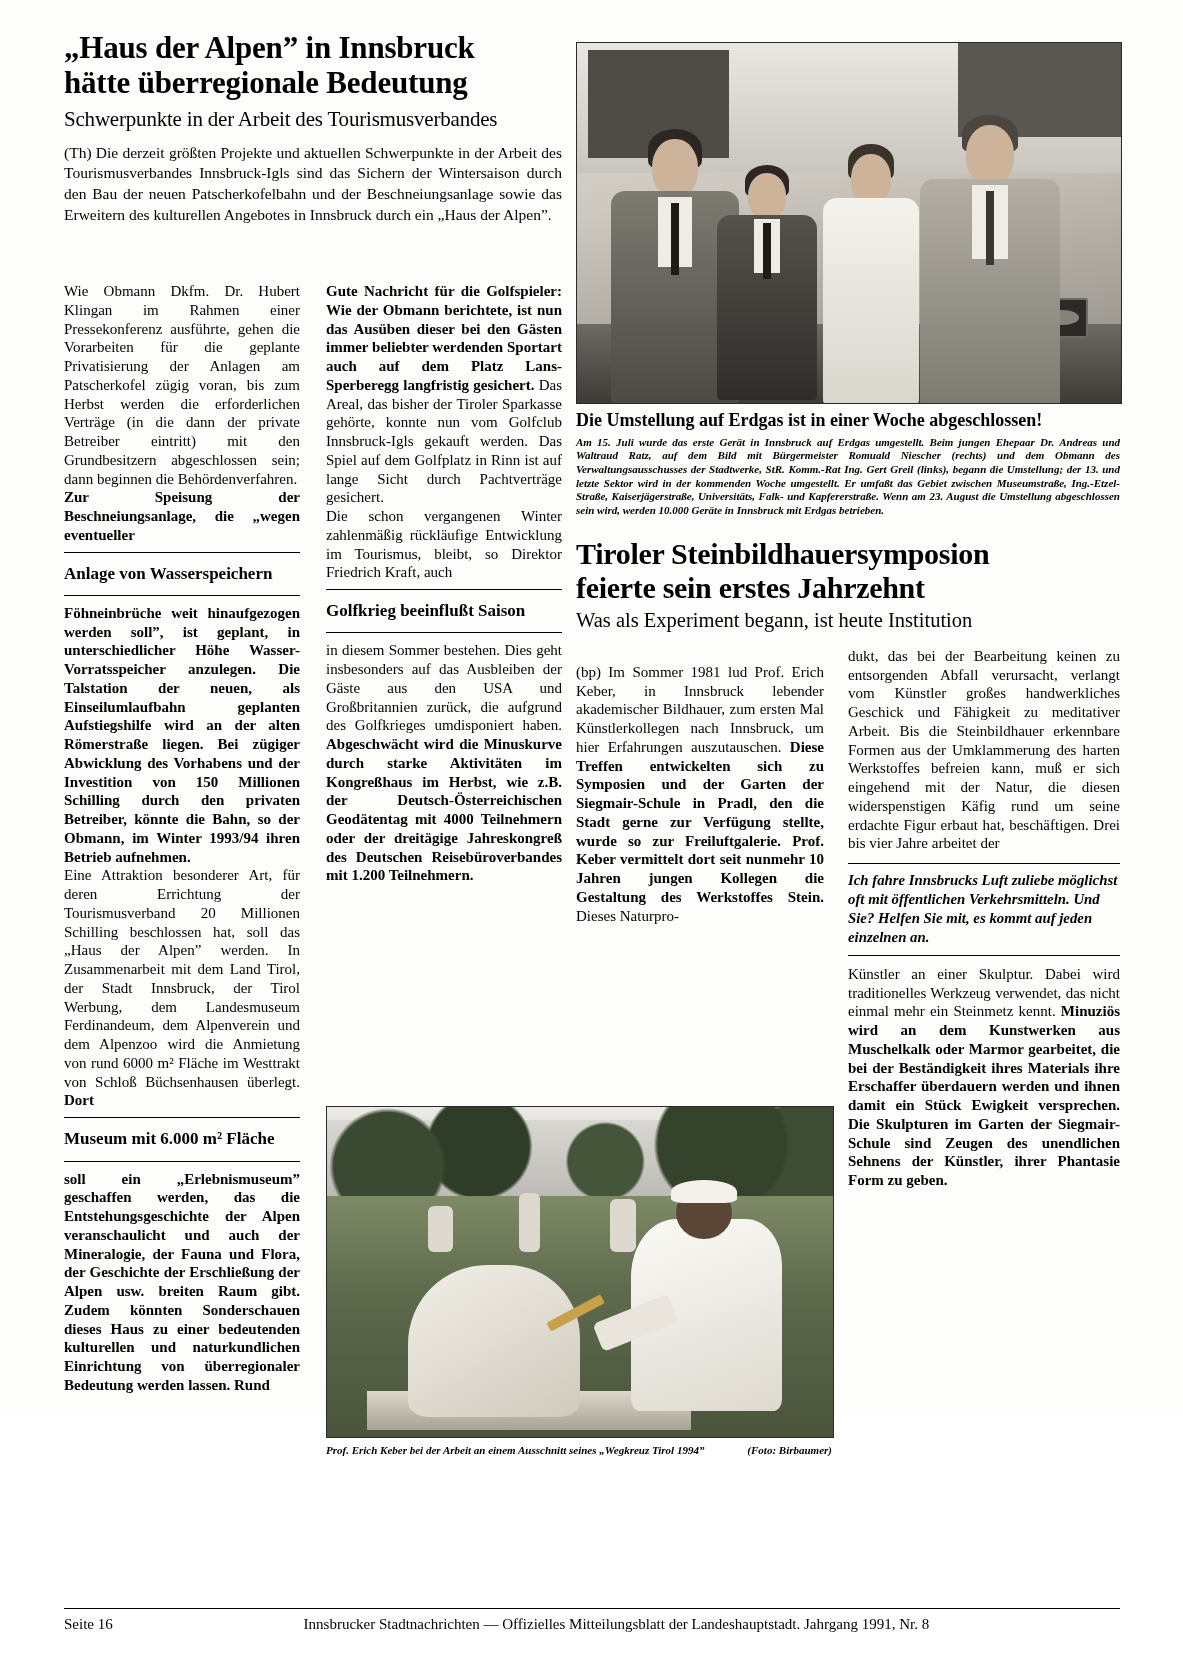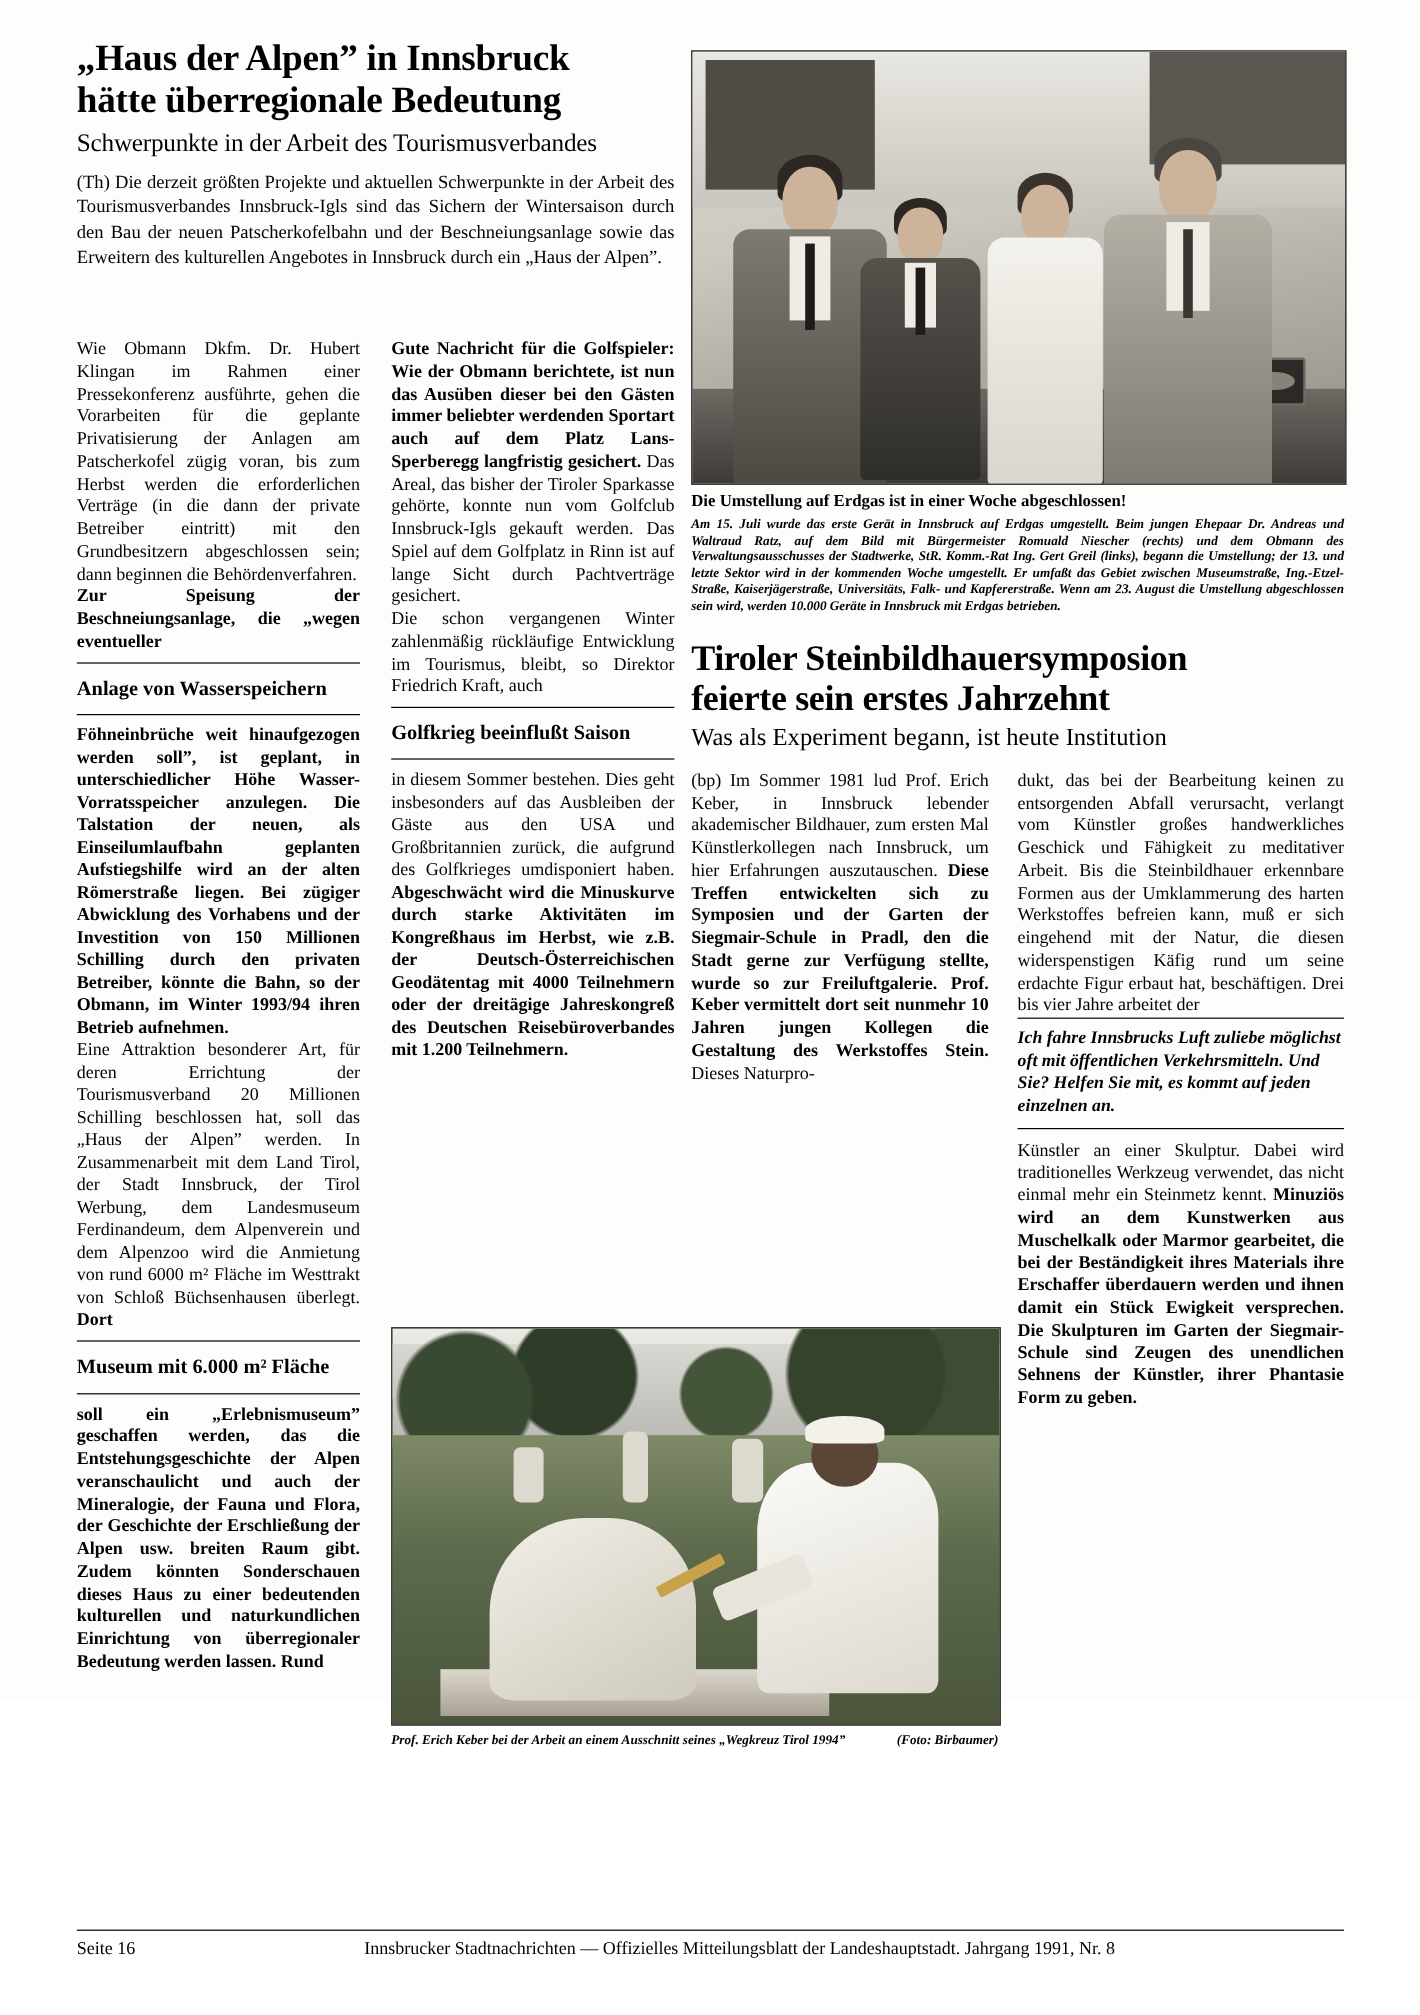--- a/index.html
+++ b/index.html
@@ -94,21 +94,21 @@
 
   .photo {
     background: #6f6f6f;
     position: relative;
     overflow: hidden;
     border: 1px solid #2a2a2a;
   }
 
   .cap-bold {
     font-weight: bold;
-    font-size: 14px;
+    font-size: 18px;
     line-height: 1.22;
     margin: 6px 0 4px 0;
   }
   .cap-italic {
     font-style: italic;
     font-weight: bold;
     font-size: 11px;
     line-height: 1.23;
     text-align: justify;
     margin: 0;
@@ -147,21 +147,21 @@
   .art2-sub {
     font-size: 20.5px;
     line-height: 1.15;
     margin: 5px 0 0 0;
   }
 
   .boxquote {
     border-top: 1.5px solid #000;
     border-bottom: 1.5px solid #000;
     padding: 7px 0 8px 0;
-    margin: 0 0 9px 0;
+    margin: 10px 0 9px 0;
     font-style: italic;
     font-weight: bold;
     font-size: 14.8px;
     line-height: 1.28;
   }
 
   
   .footer {
     position: absolute;
     left: 64px;
@@ -373,21 +373,21 @@
 
       <div style="margin-top:20px;">
         <h2 class="art2-head">
           <span>Tiroler Steinbildhauersymposion</span><br>
           <span>feierte sein erstes Jahrzehnt</span>
         </h2>
         <div class="art2-sub">Was als Experiment begann, ist heute Institution</div>
       </div>
 
       <div style="position:relative;margin-top:14px;height:760px;">
-        <div style="position:absolute;left:0;top:0;width:248px;">
+        <div style="position:absolute;left:0;top:16px;width:248px;">
           <p class="body"><span>(bp) Im Sommer 1981 lud Prof. Erich Keber, in Innsbruck lebender akademischer Bildhauer, zum ersten Mal Künstlerkollegen nach Innsbruck, um hier Erfahrungen auszutauschen. </span><b>Diese Treffen entwickelten sich zu Symposien und der Garten der Siegmair-Schule in Pradl, den die Stadt gerne zur Verfügung stellte, wurde so zur Freiluftgalerie. Prof. Keber vermittelt dort seit nunmehr 10 Jahren jungen Kollegen die Gestaltung des Werkstoffes Stein.</b><span> Dieses Naturpro-</span></p>
         </div>
         <div style="position:absolute;left:272px;top:0;width:272px;">
           <p class="body">dukt, das bei der Bearbeitung keinen zu entsorgenden Abfall verursacht, verlangt vom Künstler großes handwerkliches Geschick und Fähigkeit zu meditativer Arbeit. Bis die Steinbildhauer erkennbare Formen aus der Umklammerung des harten Werkstoffes befreien kann, muß er sich eingehend mit der Natur, die diesen widerspenstigen Käfig rund um seine erdachte Figur erbaut hat, beschäftigen. Drei bis vier Jahre arbeitet der</p>
           <div class="boxquote">Ich fahre Innsbrucks Luft zuliebe möglichst oft mit öffentlichen Verkehrsmitteln. Und Sie? Helfen Sie mit, es kommt auf jeden einzelnen an.</div>
           <p class="body"><span>Künstler an einer Skulptur. Dabei wird traditionelles Werkzeug verwendet, das nicht einmal mehr ein Steinmetz kennt. </span><b>Minuziös wird an dem Kunstwerken aus Muschelkalk oder Marmor gearbeitet, die bei der Beständigkeit ihres Materials ihre Erschaffer überdauern werden und ihnen damit ein Stück Ewigkeit versprechen. Die Skulpturen im Garten der Siegmair-Schule sind Zeugen des unendlichen Sehnens der Künstler, ihrer Phantasie Form zu geben.</b></p>
         </div>
       </div>
     </div>
 

